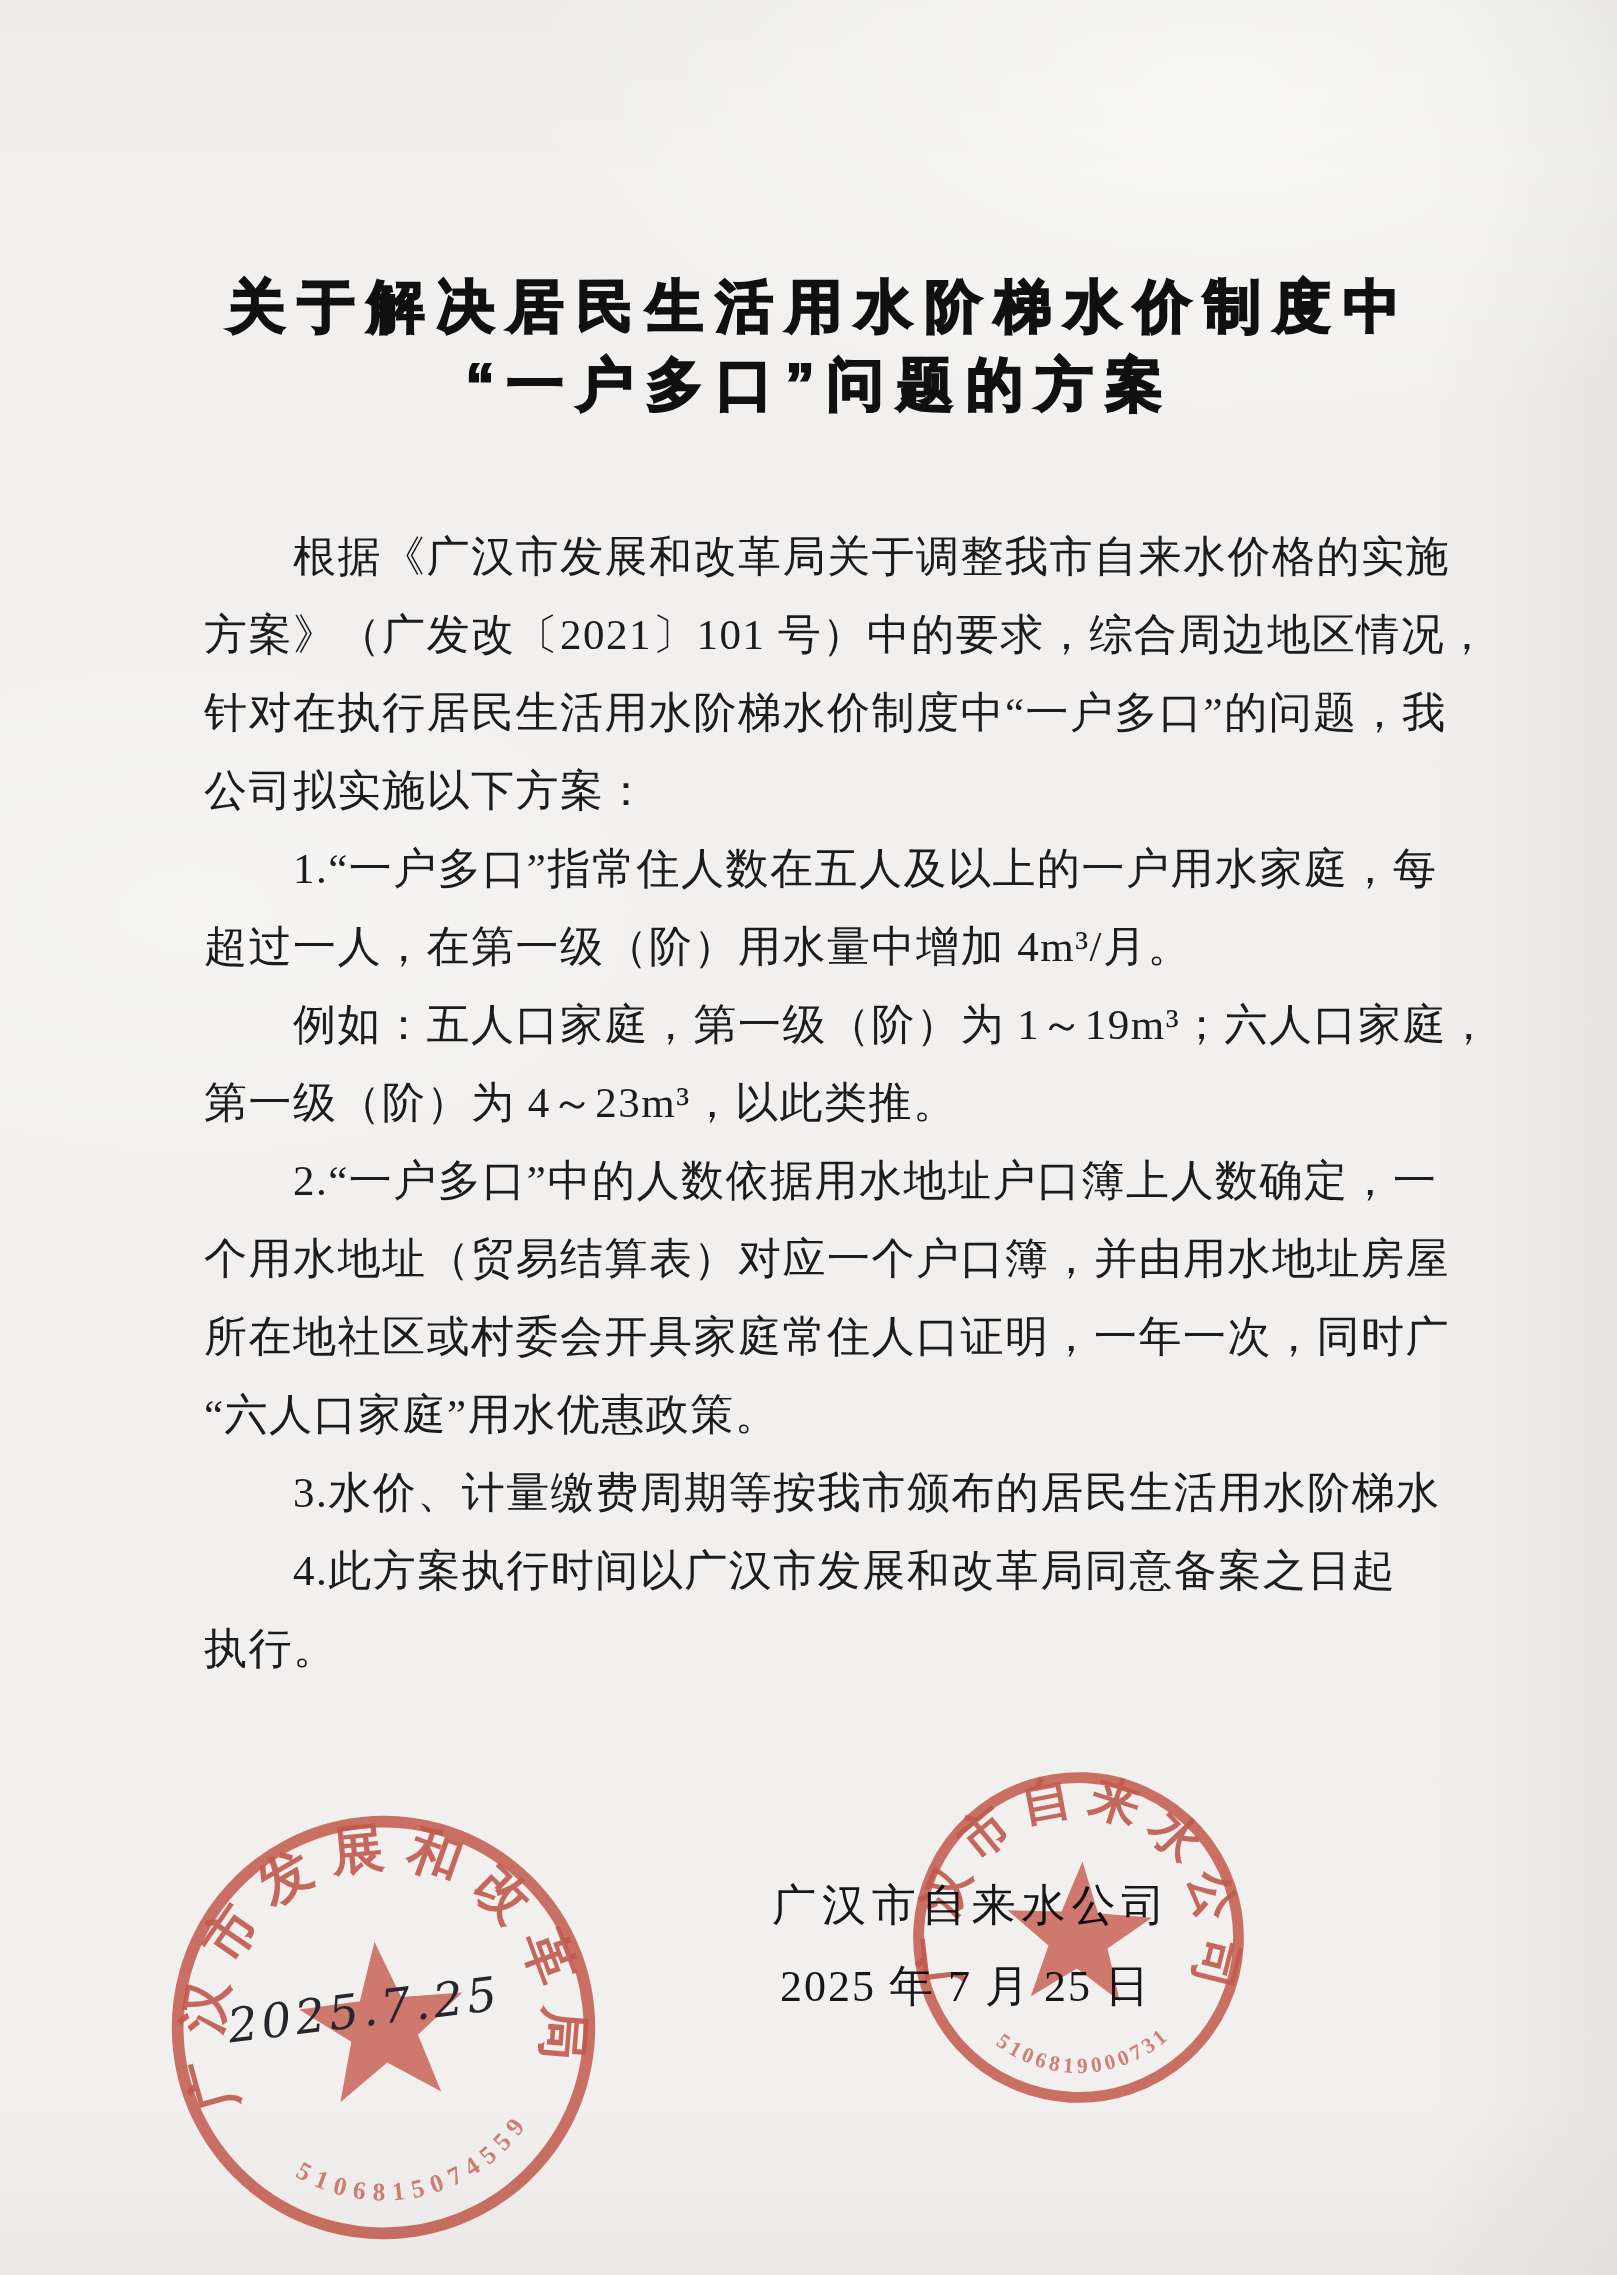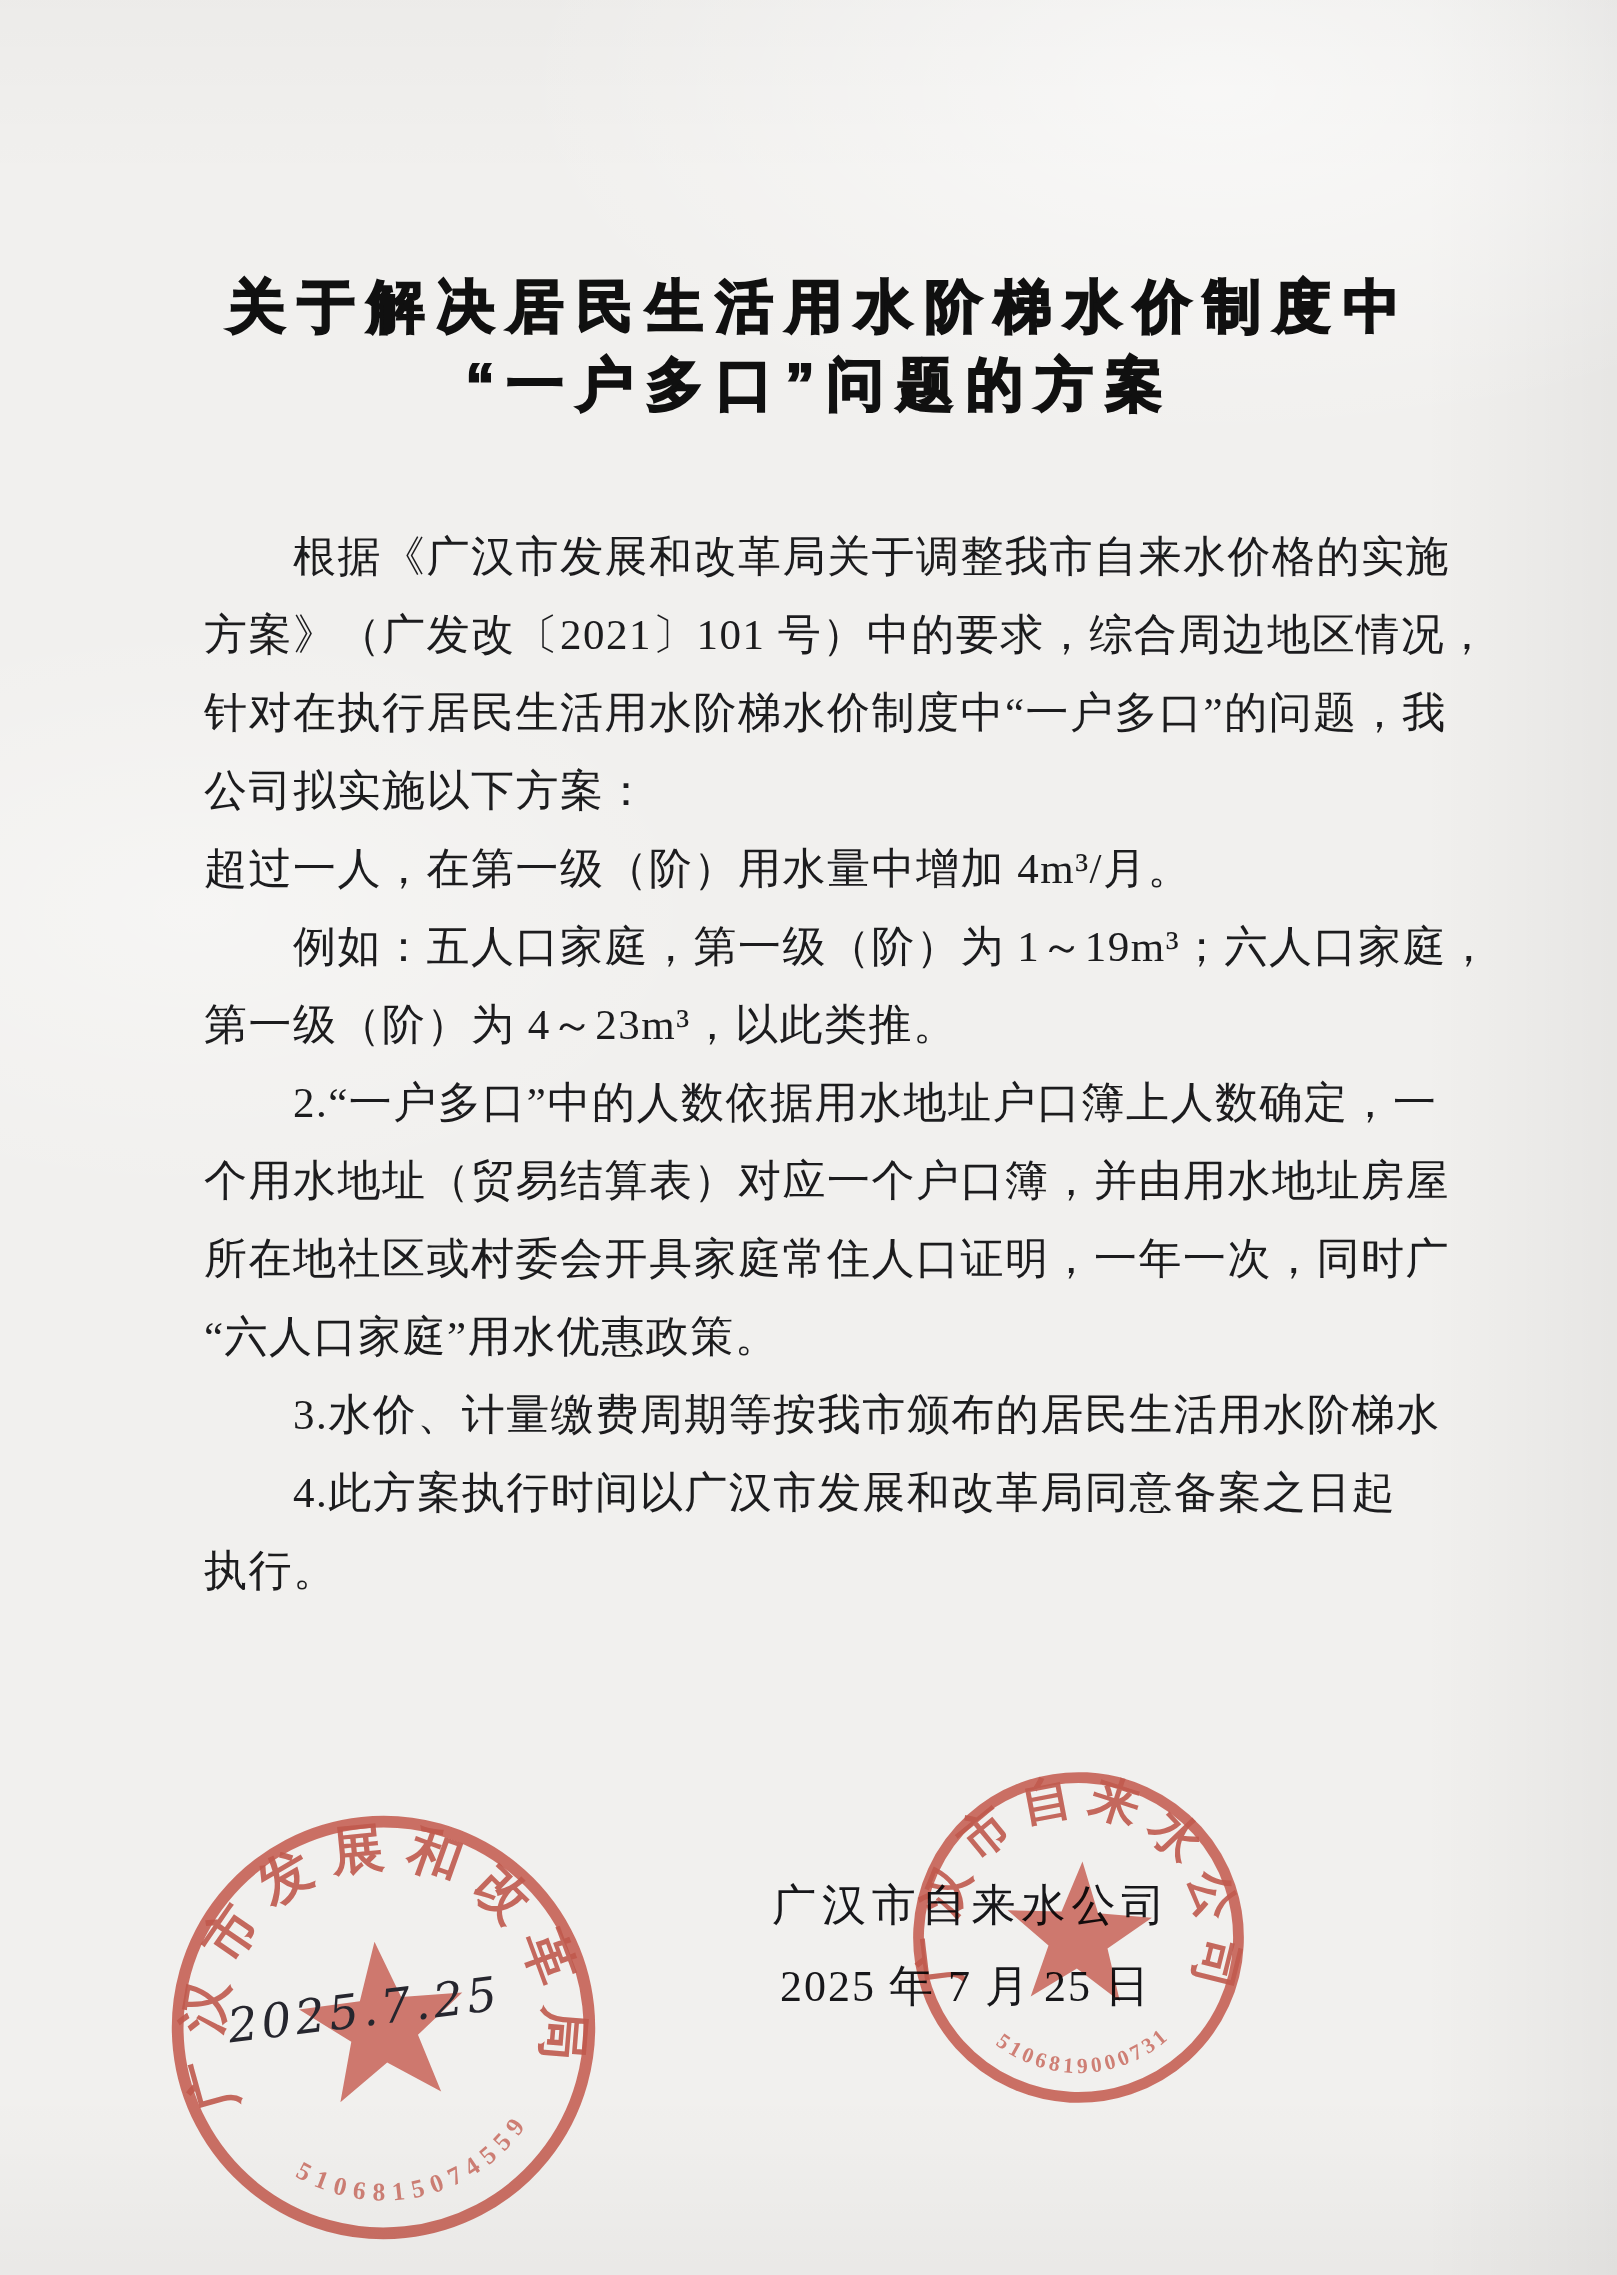--- a/index.html
+++ b/index.html
@@ -53,20 +53,21 @@
 <div class="title">
   <div>关于解决居民生活用水阶梯水价制度中</div>
   <div>“一户多口”问题的方案</div>
 </div>
 
 <div class="body-text">
     <div class="line">　　根据《广汉市发展和改革局关于调整我市自来水价格的实施</div>
     <div class="line">方案》（广发改〔2021〕101 号）中的要求，综合周边地区情况，</div>
     <div class="line">针对在执行居民生活用水阶梯水价制度中“一户多口”的问题，我</div>
     <div class="line">公司拟实施以下方案：</div>
+    <div class="line">　　1.“一户多口”指常住人数在五人及以上的一户用水家庭，每</div>
     <div class="line">超过一人，在第一级（阶）用水量中增加 4m³/月。</div>
     <div class="line">　　例如：五人口家庭，第一级（阶）为 1～19m³；六人口家庭，</div>
     <div class="line">第一级（阶）为 4～23m³，以此类推。</div>
     <div class="line">　　2.“一户多口”中的人数依据用水地址户口簿上人数确定，一</div>
     <div class="line">个用水地址（贸易结算表）对应一个户口簿，并由用水地址房屋</div>
     <div class="line">所在地社区或村委会开具家庭常住人口证明，一年一次，同时广</div>
     <div class="line">“六人口家庭”用水优惠政策。</div>
     <div class="line">　　3.水价、计量缴费周期等按我市颁布的居民生活用水阶梯水</div>
     <div class="line">　　4.此方案执行时间以广汉市发展和改革局同意备案之日起</div>
     <div class="line">执行。</div>

